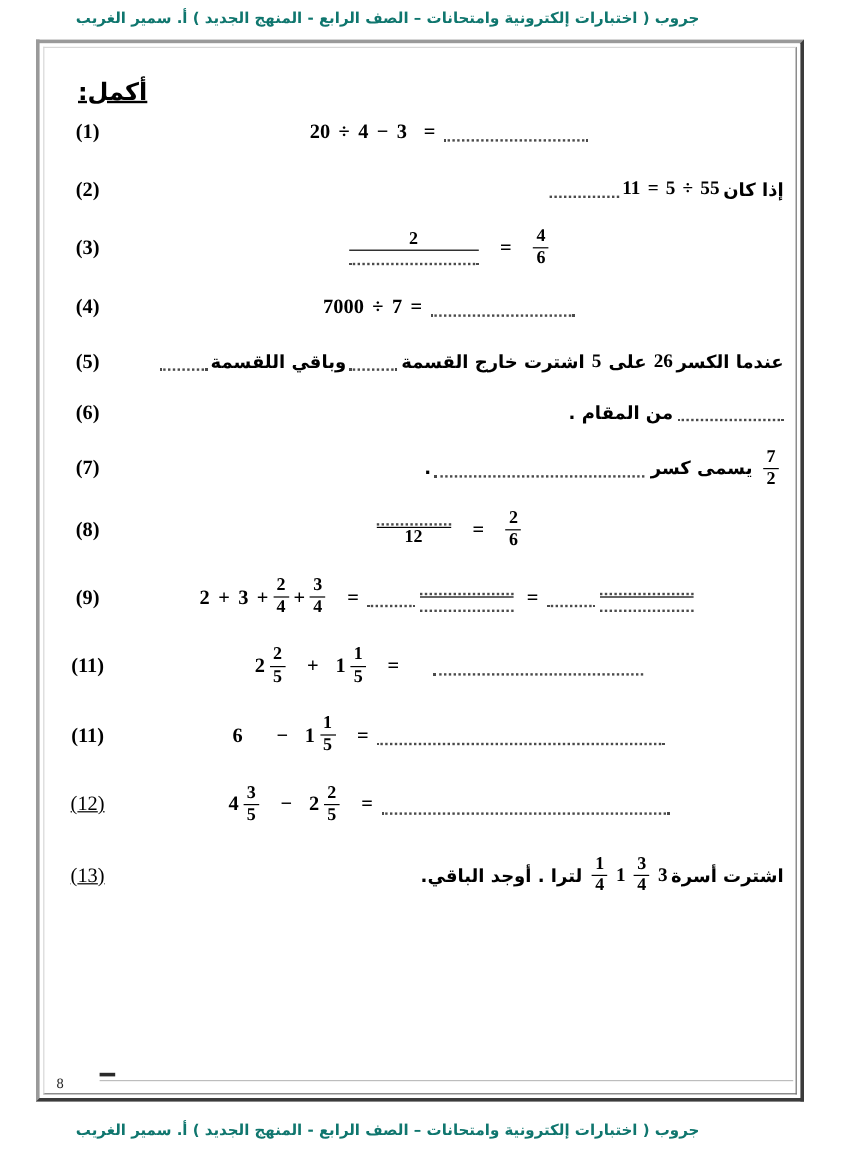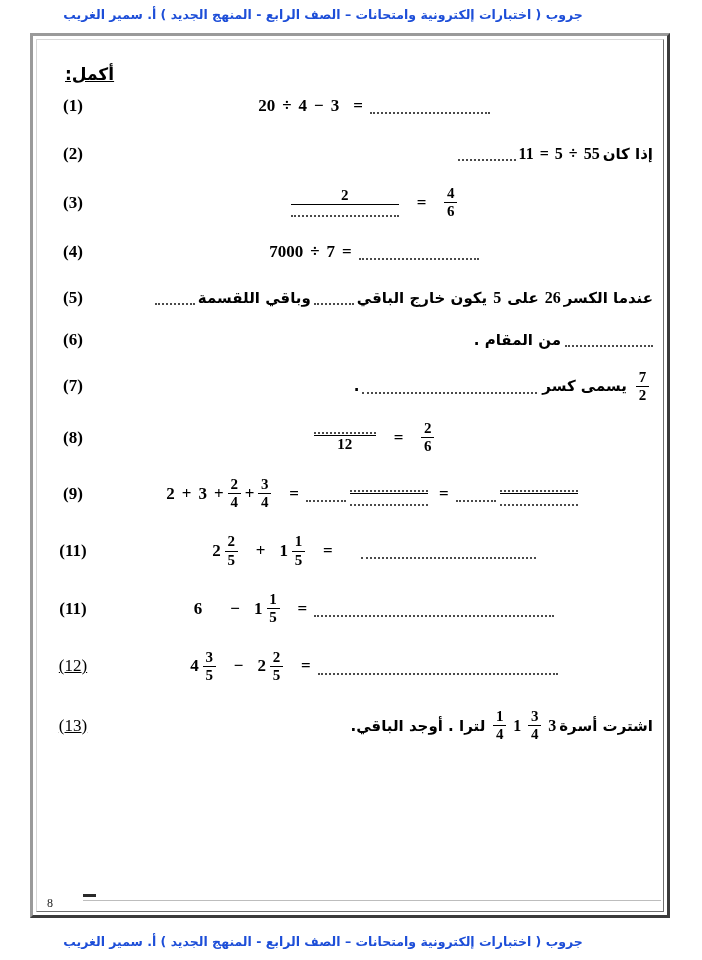--- a/index.html
+++ b/index.html
@@ -21,21 +21,21 @@
   .running-head,
   .running-foot {
     position: absolute;
     left: 0;
     width: 646px;
     text-align: center;
     font-family: "DejaVu Sans", "Liberation Sans", sans-serif;
     font-weight: bold;
     font-size: 12.5px;
     letter-spacing: 0px;
-    color: #1d4ed8;
+    color: #0f766e;
     direction: rtl;
   }
   .running-head { top: 7px; }
   .running-foot { top: 934px; }
 
   
   .page-frame {
     position: absolute;
     left: 30px;
     top: 33px;
@@ -68,21 +68,21 @@
     height: 879px;
     box-sizing: border-box;
     padding: 10px 18px 0 14px;
     direction: rtl;
   }
 
   
   .prompt-heading {
     font-family: "DejaVu Sans", "Liberation Sans", sans-serif;
     font-weight: bold;
-    font-size: 17px;
+    font-size: 20px;
     text-align: left;
     text-decoration: underline;
     margin: 14px 6px 6px 14px;
     direction: rtl;
   }
 
   
   .q {
     display: flex;
     flex-direction: row;
@@ -322,21 +322,21 @@
         <div class="q-num">(4)</div>
       </div>
 
       <div class="q" style="margin-top:26px;">
         <div class="q-body">
           <span class="ar">
             <span>عندما الكسر</span>
             <span class="num">26</span>
             <span style="padding:0 3px;">على</span>
             <span class="num">5</span>
-            <span style="padding:0 3px;">يكون خارج الباقي</span>
+            <span style="padding:0 3px;">اشترت خارج القسمة</span>
             <span class="dots tiny"></span>
             <span style="padding:0 3px;">وباقي اللقسمة</span>
             <span class="dots tiny"></span>
           </span>
         </div>
         <div class="q-num">(5)</div>
       </div>
 
       <div class="q" style="margin-top:22px;">
         <div class="q-body" style="justify-content:flex-start;">

